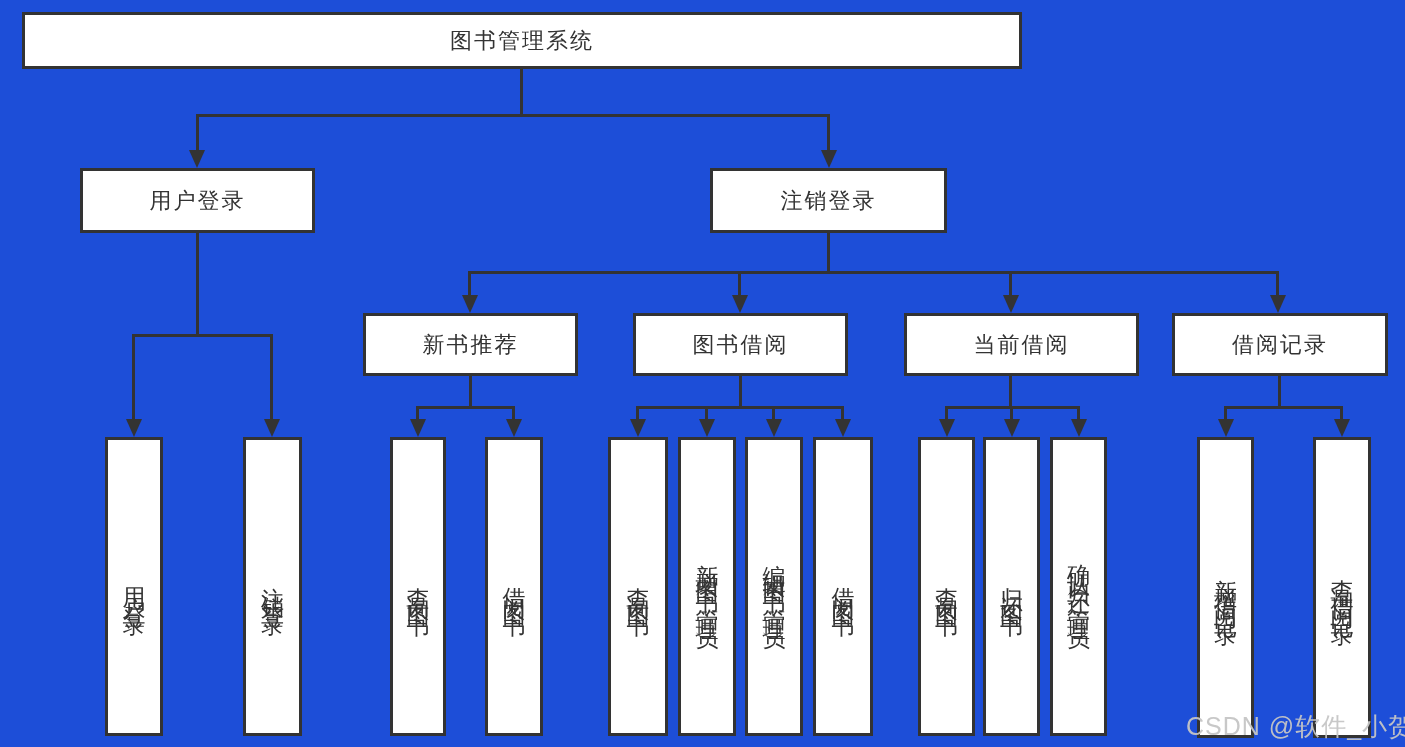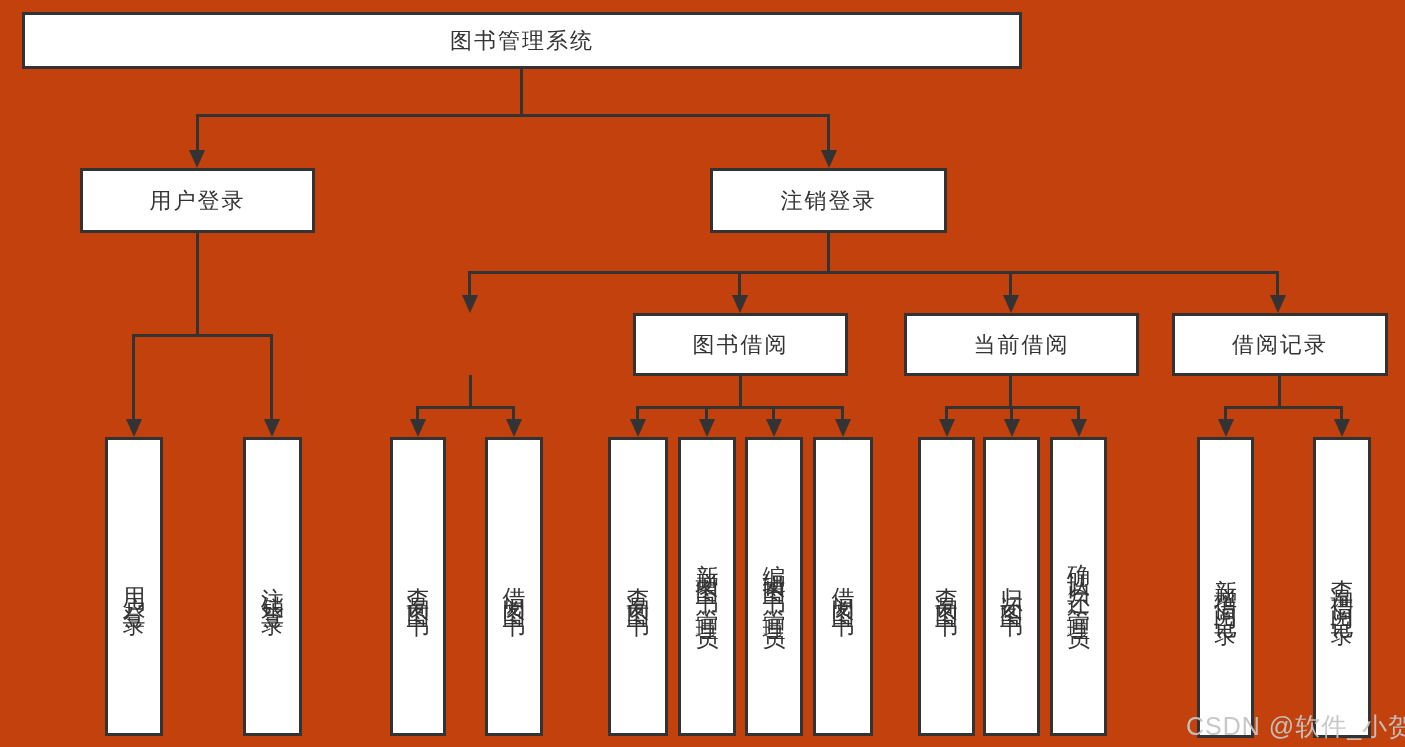--- a/index.html
+++ b/index.html
@@ -5,21 +5,21 @@
   html, body {
     margin: 0;
     padding: 0;
     background: #ffffff;
     font-family: "Liberation Sans", "DejaVu Sans", sans-serif;
   }
   #stage {
     position: relative;
     width: 1405px;
     height: 747px;
-    background: #c2410c;
+    background: #1d4ed8;
     overflow: hidden;
   }
   .box {
     position: absolute;
     box-sizing: border-box;
     border: 3px solid #333333;
     background: #ffffff;
     display: flex;
     align-items: center;
     justify-content: center;
@@ -100,20 +100,23 @@
   <div class="hl" style="left:468px;top:271px;width:811px"></div>
   <div class="vl" style="left:468px;top:271px;height:26px"></div>
   <div class="arrow" style="left:462px;top:295px"></div>
   <div class="vl" style="left:738px;top:271px;height:26px"></div>
   <div class="arrow" style="left:732px;top:295px"></div>
   <div class="vl" style="left:1009px;top:271px;height:26px"></div>
   <div class="arrow" style="left:1003px;top:295px"></div>
   <div class="vl" style="left:1276px;top:271px;height:26px"></div>
   <div class="arrow" style="left:1270px;top:295px"></div>
 
+  <div class="box h" style="left:363px;top:313px;width:215px;height:63px">
+    <span>新书推荐</span>
+  </div>
   <div class="box h" style="left:633px;top:313px;width:215px;height:63px">
     <span>图书借阅</span>
   </div>
   <div class="box h" style="left:904px;top:313px;width:235px;height:63px">
     <span>当前借阅</span>
   </div>
   <div class="box h" style="left:1172px;top:313px;width:216px;height:63px">
     <span>借阅记录</span>
   </div>
 

